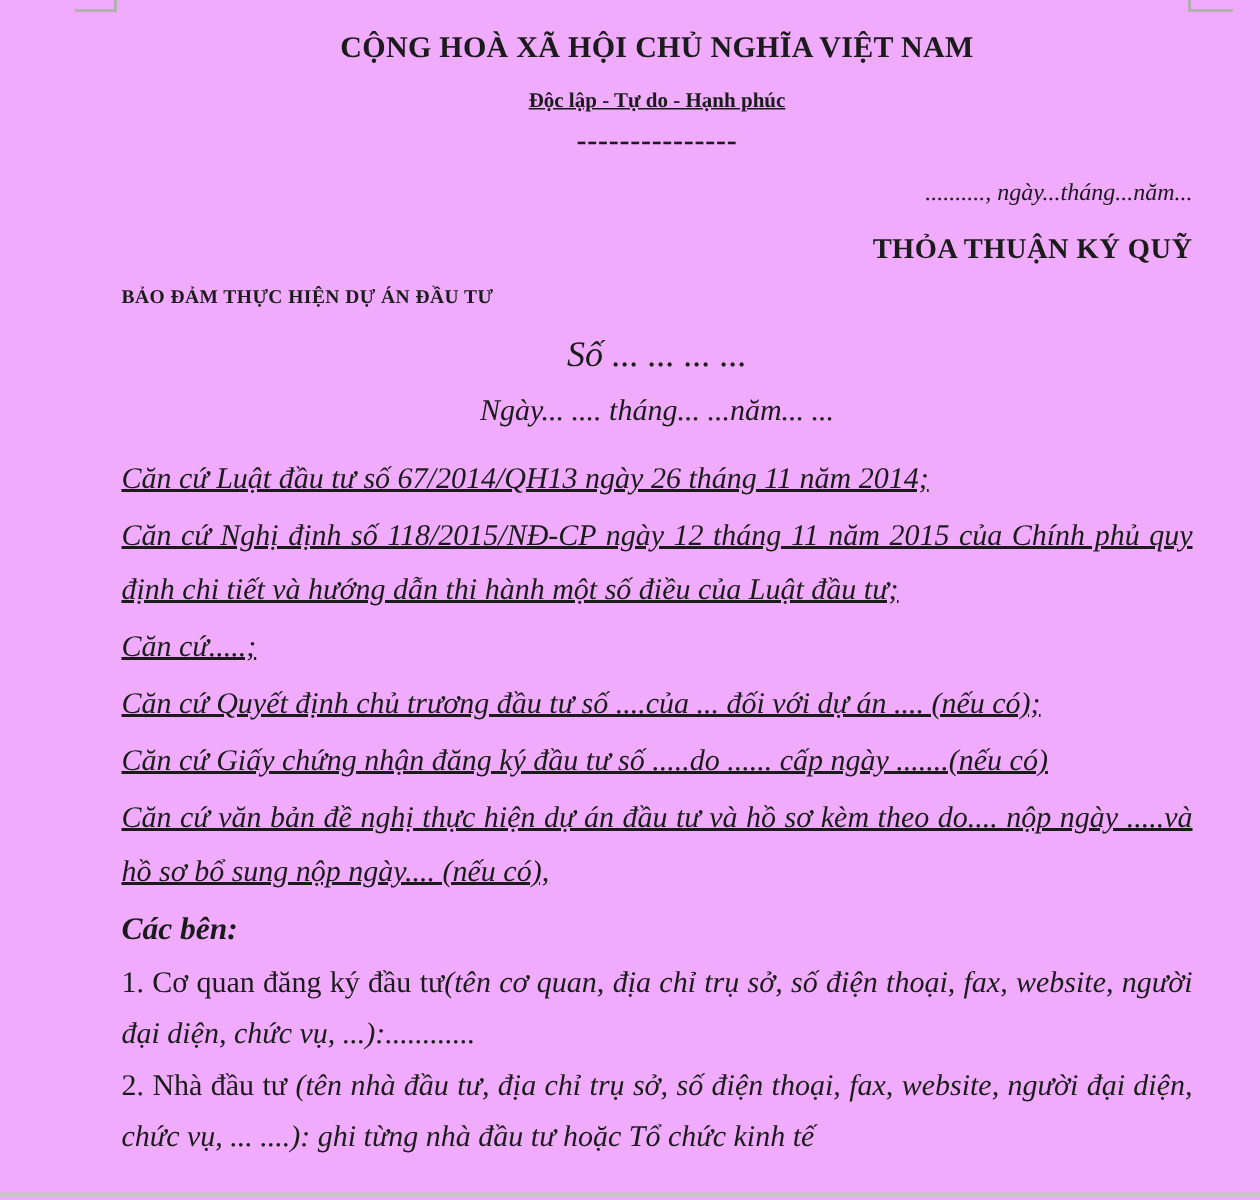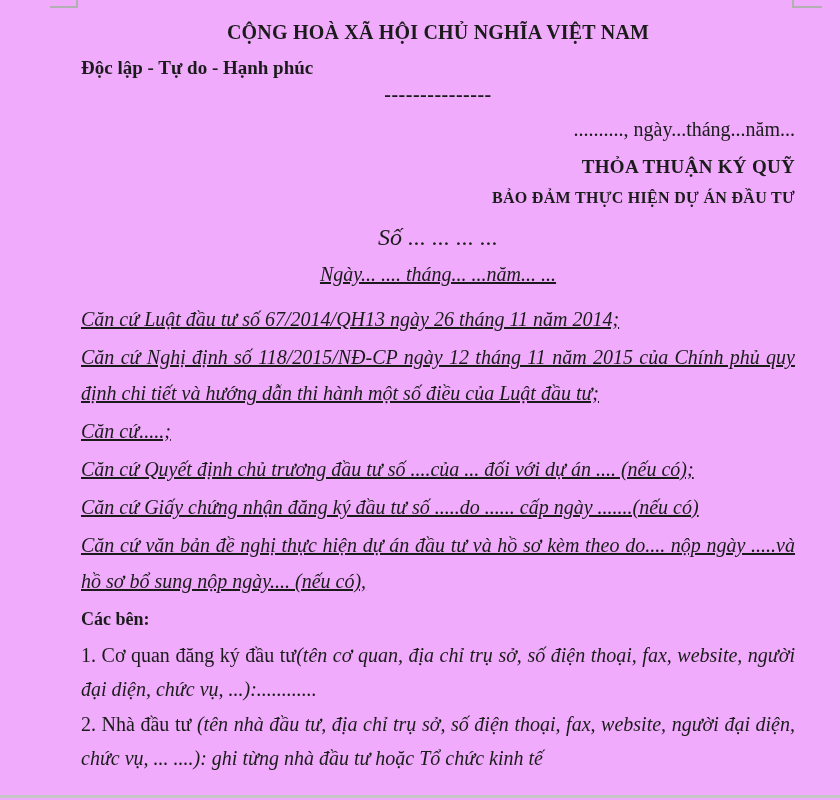--- a/index.html
+++ b/index.html
@@ -37,65 +37,65 @@
   .content {
     position: relative;
     padding: 20px 45px 0 81px;
   }
   .nat-title {
     font-size: 20px; font-weight: bold;
     text-align: center; line-height: 24px;
     letter-spacing: 0.2px;
   }
   .motto {
-    font-size: 19px; font-weight: bold;
-    line-height: 24px;
+    font-size: 14px; font-weight: bold;
+    text-align: center; line-height: 24px;
     margin-top: 12px;
+    text-decoration: underline;
   }
   .divider {
     font-size: 20px; font-weight: bold;
     text-align: center; line-height: 14px;
     margin-top: 7px; letter-spacing: 0.5px;
   }
   .place-date {
-    font-size: 20px; 
+    font-size: 16px; font-style: italic;
     text-align: right; line-height: 26px;
     margin-top: 15px;
   }
   .doc-title-1 {
     font-size: 19px; font-weight: bold;
     text-align: right; line-height: 26px;
     margin-top: 12px; letter-spacing: 0.3px;
   }
   .doc-title-2 {
-    font-size: 16px; font-weight: bold;
-    text-align: right; line-height: 26px;
+    font-size: 13px; font-weight: bold;
+    text-align: left; line-height: 26px;
     margin-top: 5px; letter-spacing: 0.3px;
   }
   .doc-number {
     font-size: 24px; font-style: italic;
     text-align: center; line-height: 26px;
     margin-top: 13px;
   }
   .doc-date {
     font-size: 20px; font-style: italic;
     text-align: center; line-height: 26px;
     margin-top: 11px;
-    text-decoration: underline;
   }
   .recitals { margin-top: 14px; }
   .recital {
     font-size: 20px; font-style: italic;
     line-height: 36px; text-align: justify;
     margin: 0 0 2px 0;
     text-decoration: underline;
   }
   .parties-heading {
-    font-size: 18px; font-weight: bold;
-    line-height: 36px; margin: 0 0 1px 0;
+    font-size: 21px; font-weight: bold;
+    line-height: 36px; margin: 0 0 1px 0; font-style: italic;
   }
   .party {
     font-size: 20px; line-height: 34px;
     text-align: justify; margin: 0 0 1px 0;
   }
   .party .lead { font-weight: normal; }
   .party .detail { font-style: italic; }
 </style>
 </head>
 <body>

